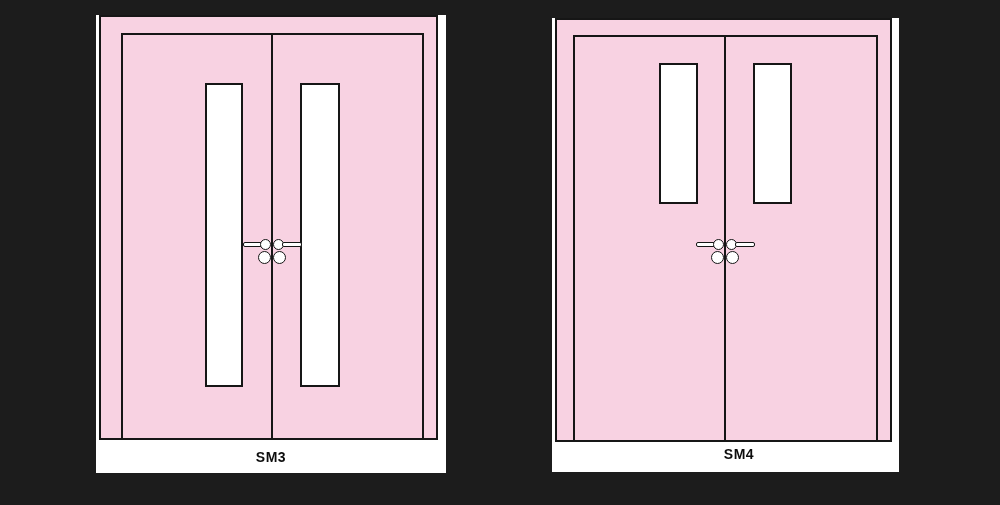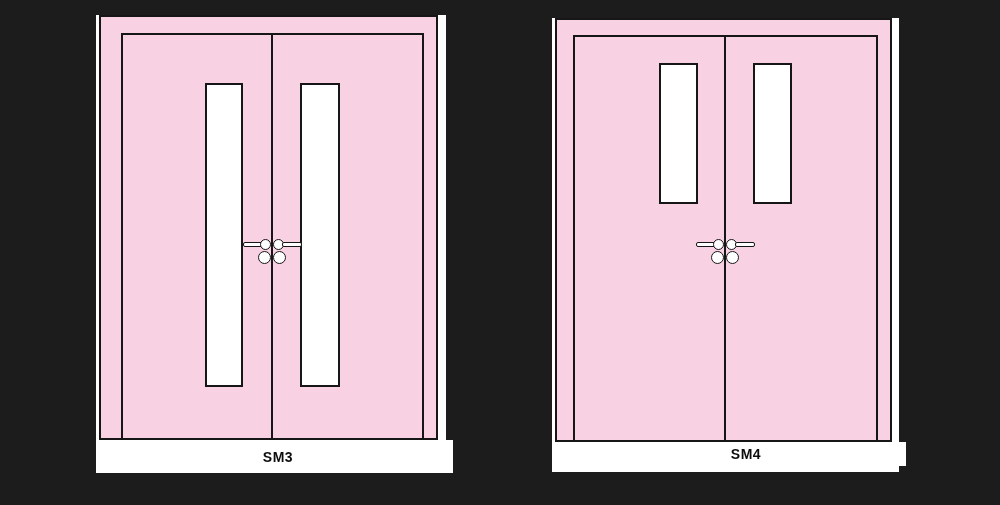--- a/index.html
+++ b/index.html
@@ -83,21 +83,21 @@
   .fig-sm4 .rose-left{left:161px;top:221px;}
   .fig-sm4 .rose-right{left:174px;top:221px;}
   .fig-sm4 .bar-right{left:183px;top:224px;}
   .fig-sm4 .knob-left{left:159px;top:233px;}
   .fig-sm4 .knob-right{left:174px;top:233px;}
 
   .label-band{
     position:absolute;
     left:0;width:100%;
     background:var(--panel);
-    display:flex;align-items:center;justify-content:center;margin-left:7px;
+    display:flex;align-items:center;justify-content:center;
   }
   .fig-sm3 .label-band{top:425px;height:33px;}
   .fig-sm4 .label-band{top:424px;height:24px;padding-left:27px;}
 
   .figure-label{
     font-weight:bold;
     font-size:14px;
     letter-spacing:0.5px;
     color:#0d0d0d;
   }

